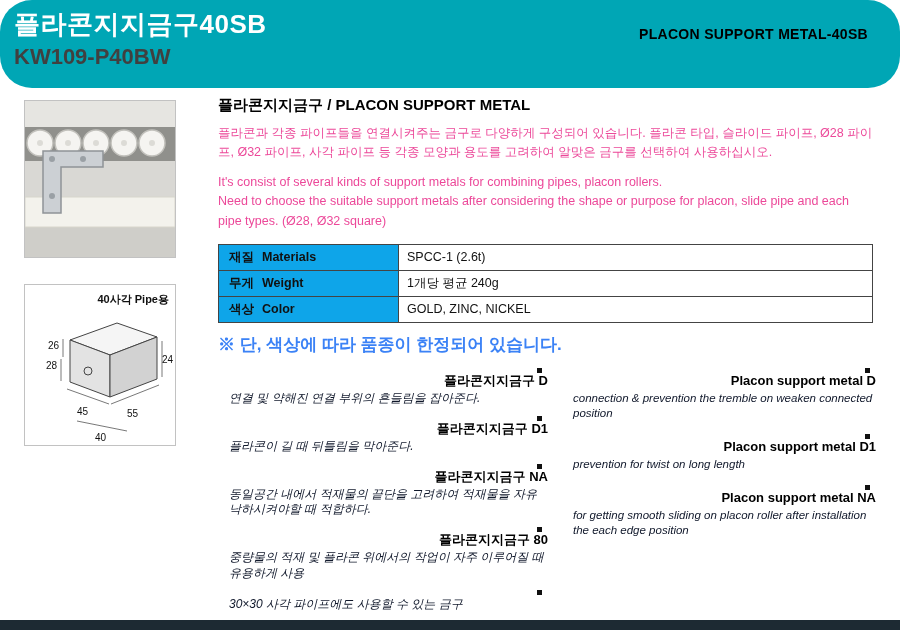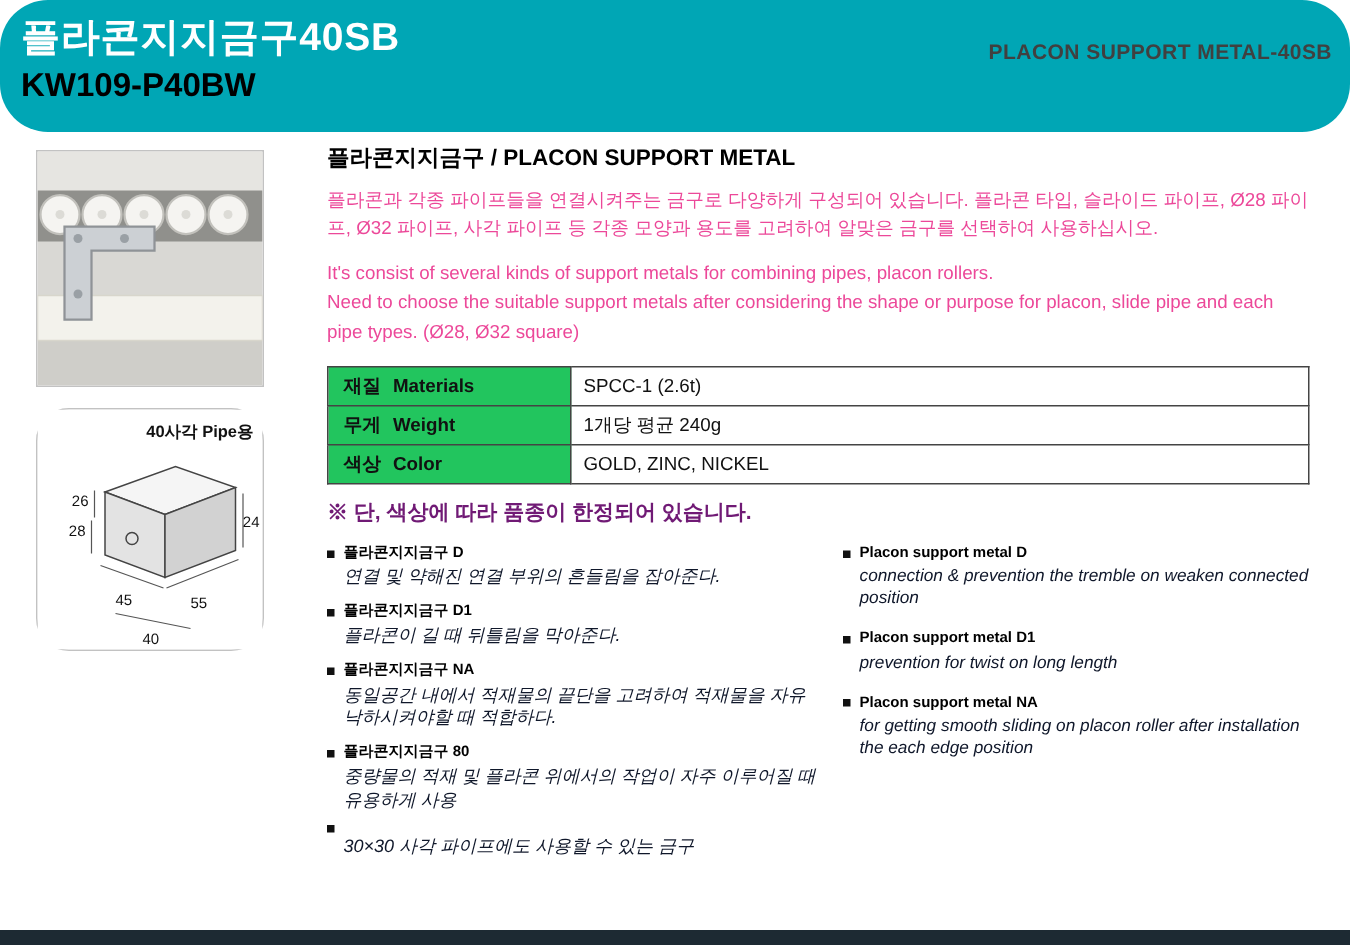--- a/index.html
+++ b/index.html
@@ -3,50 +3,50 @@
 <meta charset="utf-8">
 <style>
   * { margin:0; padding:0; box-sizing:border-box; }
   html,body { width:900px; height:630px; background:#fff; }
   body { font-family:"Liberation Sans", sans-serif; color:#111; }
   .page { position:relative; width:900px; height:630px; overflow:hidden; background:#fff; }
 
   
   .header { position:absolute; left:0; top:0; width:900px; height:88px; background:#00a6b5;border-radius:32px; }
   .header .title-ko { position:absolute; left:14px; top:7px; font-size:26px; font-weight:bold; color:#ffffff; letter-spacing:0.5px; }
-  .header .model { position:absolute; left:14px; top:44px; font-size:22px; font-weight:bold; color:#000000; }
-  .header .title-en { position:absolute; right:12px; top:26px; font-size:14px; font-weight:bold; color:#404040; letter-spacing:0.3px; }
+  .header .model { position:absolute; left:14px; top:44px; font-size:22px; font-weight:bold; color:#404040; }
+  .header .title-en { position:absolute; right:32px; top:26px; font-size:14px; font-weight:bold; color:#000000; letter-spacing:0.3px; }
 
   
   .frame { position:absolute; background:#fff; border:1px solid #c2c2c2; }
   .frame-photo { left:24px; top:100px; width:152px; height:158px; }
-  .frame-diagram { left:24px; top:272px; width:152px; height:162px;border-radius:22px; }
+  .frame-diagram { left:24px; top:284px; width:152px; height:162px; }
   .frame svg { display:block; width:100%; height:100%; }
 
   
   .col-right { position:absolute; left:218px; top:96px; width:658px; }
   .section-title { font-size:15px; font-weight:bold; color:#000; margin-bottom:9px; }
   .desc { font-size:12.5px; line-height:1.55; color:#ec4899; white-space:pre-line; }
   .desc-ko { margin-bottom:10px; }
   .desc-en { margin-bottom:13px; }
 
   table.spec { border-collapse:collapse; width:655px; margin-bottom:10px; }
   table.spec td { border:1px solid #444; height:26px; font-size:12.5px; vertical-align:middle; }
-  table.spec td.lbl { width:162px; background:#22c55e; font-weight:bold; padding-left:10px; }
+  table.spec td.lbl { width:180px; background:#0ea5e9; font-weight:bold; padding-left:10px; }
   table.spec td.lbl .en { margin-left:8px; }
   table.spec td.val { padding-left:8px; background:#fff; }
 
-  .note { font-size:14px; font-weight:bold; color:#701a75; margin-bottom:12px; }
+  .note { font-size:17px; font-weight:bold; color:#3b82f6; margin-bottom:12px; }
 
   .features { display:flex; gap:14px; }
   .feat-col-ko { width:330px; }
   .feat-col-en { width:314px; }
   .feat { margin-bottom:9px; }
   .feat-en { margin-bottom:13px; }
-  .feat-title { font-size:10px; font-weight:bold; color:#000; display:flex; align-items:center; line-height:1.25; }
+  .feat-title { font-size:13px; font-weight:bold; color:#000; display:flex; align-items:flex-end; line-height:1.25;flex-direction:column; }
   .bullet { display:inline-block; width:5px; height:5px; background:#111; margin-right:6px; flex:0 0 auto; }
   .feat-desc { font-size:12px; color:#0f172a; line-height:1.3; margin:2px 0 0 11px;font-style:italic; }
   .feat-col-en .feat-desc { font-size:11.5px; }
 
   
   .footer-bar { position:absolute; left:0; bottom:0; width:900px; height:10px; background:#1d2a33; }
 </style>
 </head>
 <body>
 

